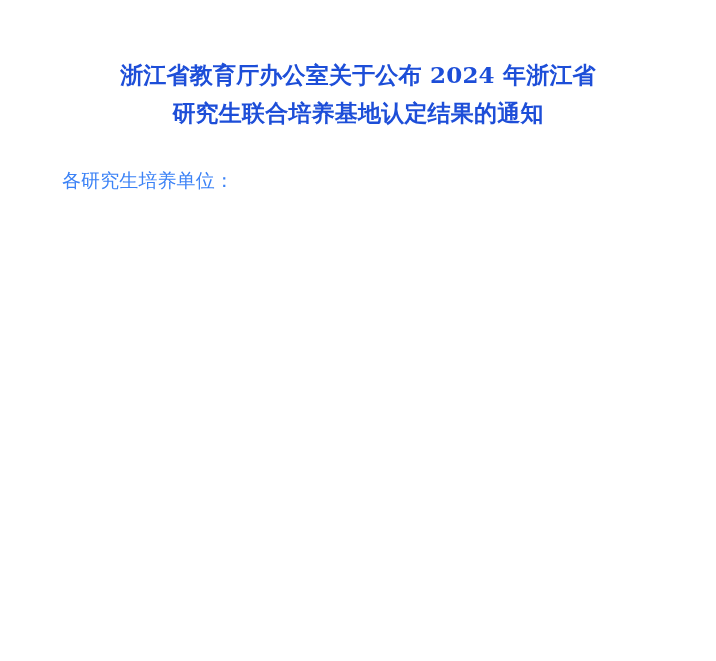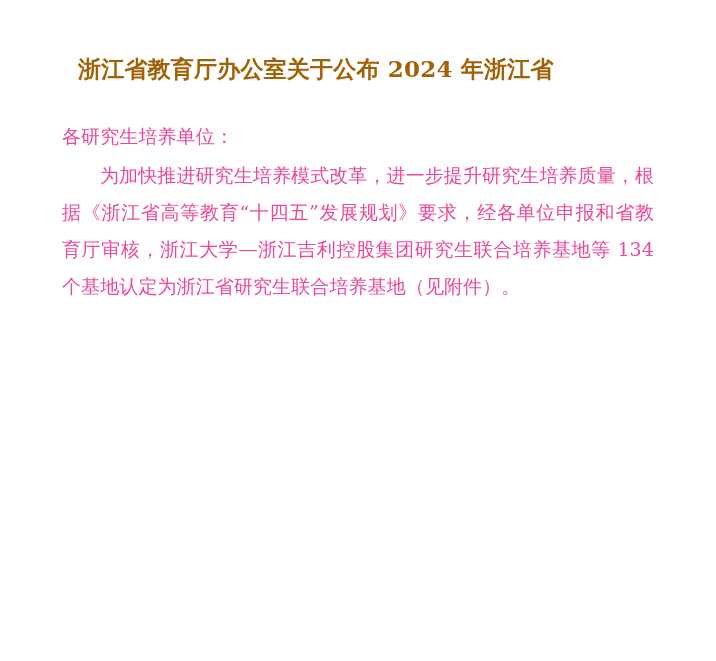--- a/index.html
+++ b/index.html
@@ -20,57 +20,58 @@
     height: 661px;
     background: #ffffff;
     box-sizing: border-box;
     padding: 30px 62px 0 62px;
   }
   .doc-title {
     font-family: "DejaVu Serif", "Liberation Serif", serif;
     font-weight: bold;
     font-size: 23px;
     line-height: 38px;
-    color: #a16207;
+    text-align: center;
+    color: #1d4ed8;
     letter-spacing: 0.2px;
-    margin: 10px auto;
+    margin: 16px auto;
     width: 560px;
     padding-top: 10px;
   }
   .title-line {
     display: block;
     white-space: nowrap;
   }
   .body-block {
     margin-top: 30px;
   }
   .para {
     font-family: "DejaVu Serif", "Liberation Serif", serif;
     font-size: 19px;
     line-height: 37px;
-    color: #ec4899;
+    color: #3b82f6;
     text-align: justify;
     text-justify: inter-ideograph;
     margin: 0 0 4px 0;
     letter-spacing: 0.1px;
   }
   .para.indent {
     text-indent: 38px;
   }
   .salutation {
     margin-bottom: 2px;
   }
 </style>
 </head>
 <body>
 
 <div class="page">
 
   <div class="doc-title">
     <span class="title-line">浙江省教育厅办公室关于公布 2024 年浙江省</span>
+    <span class="title-line">研究生联合培养基地认定结果的通知</span>
   </div>
 
   <div class="body-block">
     <p class="para salutation">各研究生培养单位：</p>
-    <p class="para indent">为加快推进研究生培养模式改革，进一步提升研究生培养质量，根据《浙江省高等教育“十四五”发展规划》要求，经各单位申报和省教育厅审核，浙江大学—浙江吉利控股集团研究生联合培养基地等 134 个基地认定为浙江省研究生联合培养基地（见附件）。</p>
   </div>
 
 </div>
 
 </body></html>

